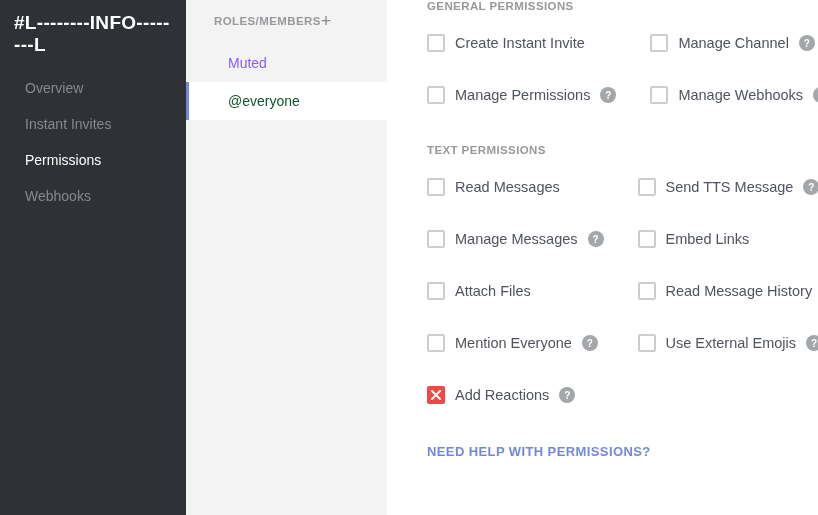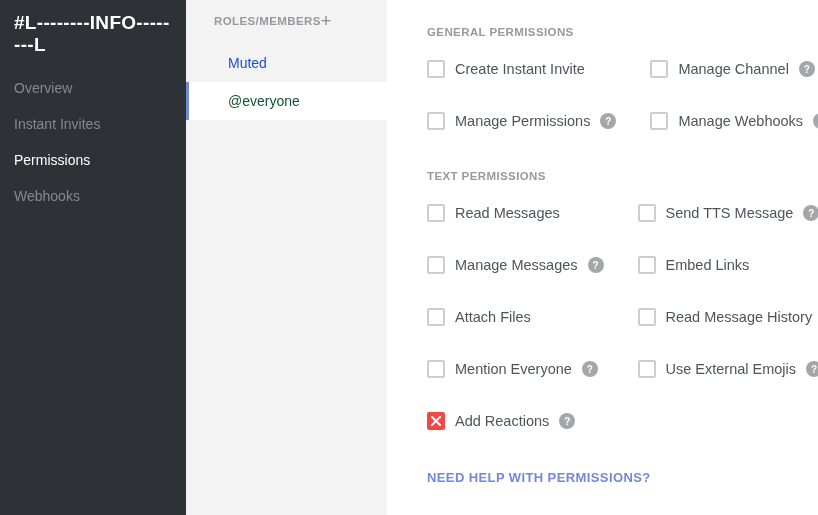--- a/index.html
+++ b/index.html
@@ -27,20 +27,21 @@
     color: #ffffff;
     font-weight: 700;
     font-size: 19px;
     padding: 0 14px 14px 14px;
     letter-spacing: 0.3px;
   }
   .sidebar-item {
     padding: 10px 14px;
     cursor: pointer;
     font-size: 14px;
+    margin-left: 11px;
   }
   .sidebar-item.active {
     color: #ffffff;
   }
 
   
   .roles {
     width: 201px;
     background: #f3f3f3;
     flex-shrink: 0;
@@ -60,40 +61,40 @@
   .roles-header .plus {
     font-size: 18px;
     line-height: 1;
     cursor: pointer;
     color: #8b8c8f;
     font-weight: 400;
   }
   .role-item {
     padding: 11px 14px 11px 42px;
     font-size: 14px;
-    color: #1d4ed8;
+    color: #8b5cf6;
     cursor: pointer;
     position: relative;
   }
   .role-item.selected {
     background: #ffffff;
     color: #14532d;
   }
   .role-item.selected::before {
     content: "";
     position: absolute;
     left: 0; top: 0; bottom: 0;
     width: 3px;
     background: #7289da;
   }
 
   
   .permissions {
     flex: 1;
-    padding: 26px 28px 0 40px;
+    padding: 0 28px 0 40px;
     overflow-y: auto;
   }
   .section-heading {
     font-size: 11.5px;
     font-weight: 700;
     letter-spacing: 0.4px;
     color: #98999c;
     margin: 0 0 22px 0;
   }
   .perm-grid {

